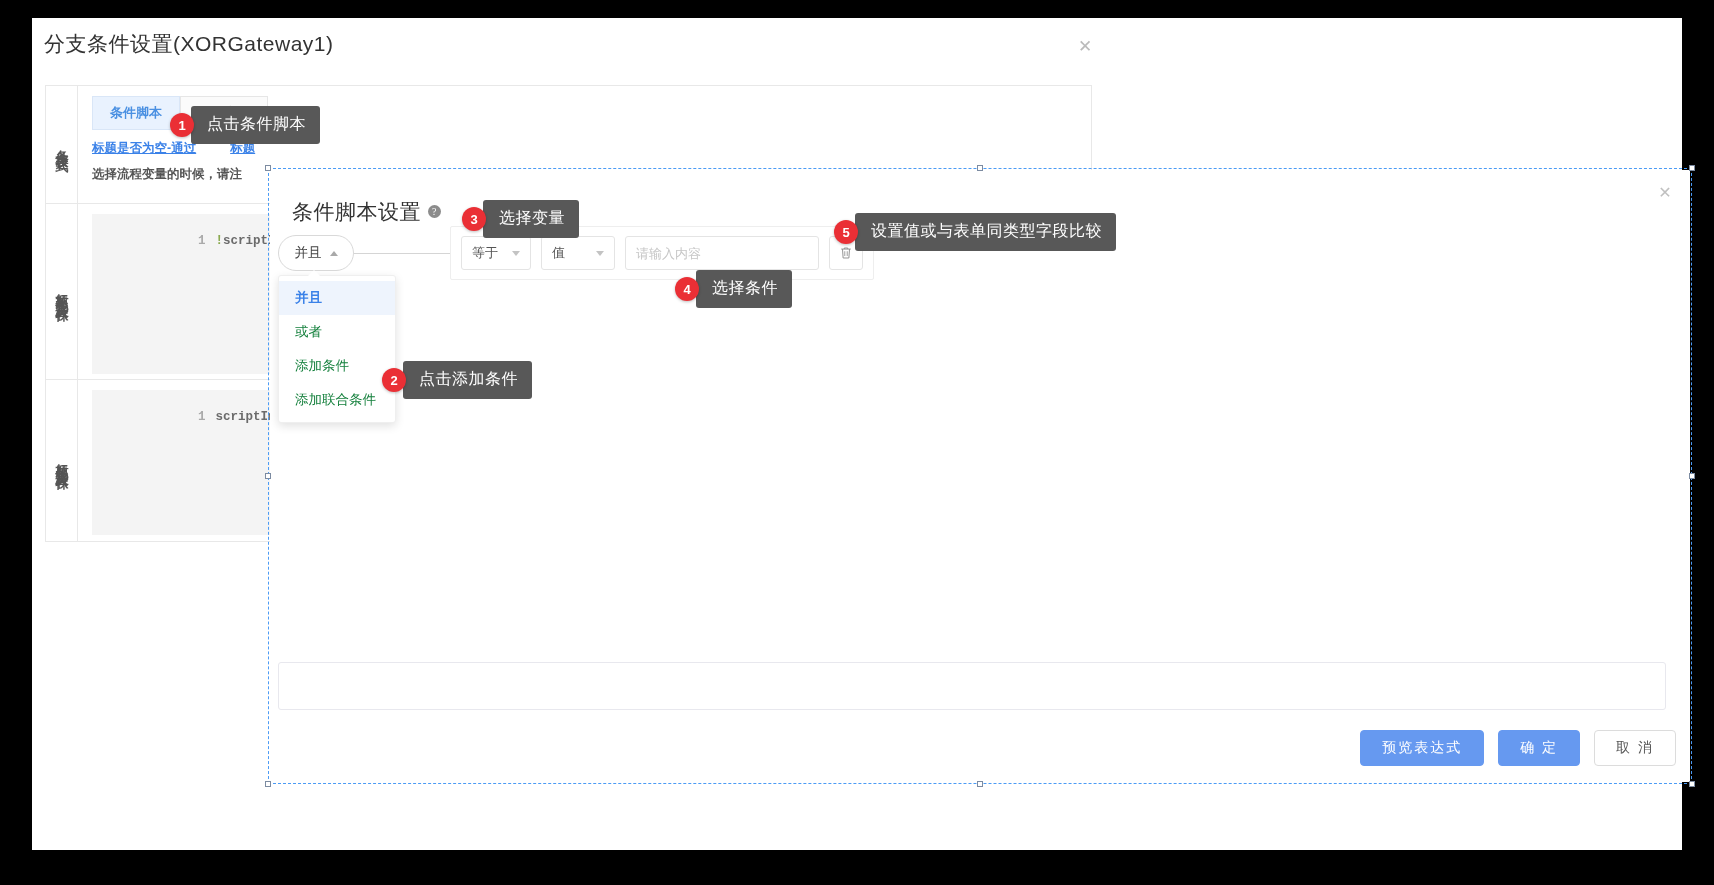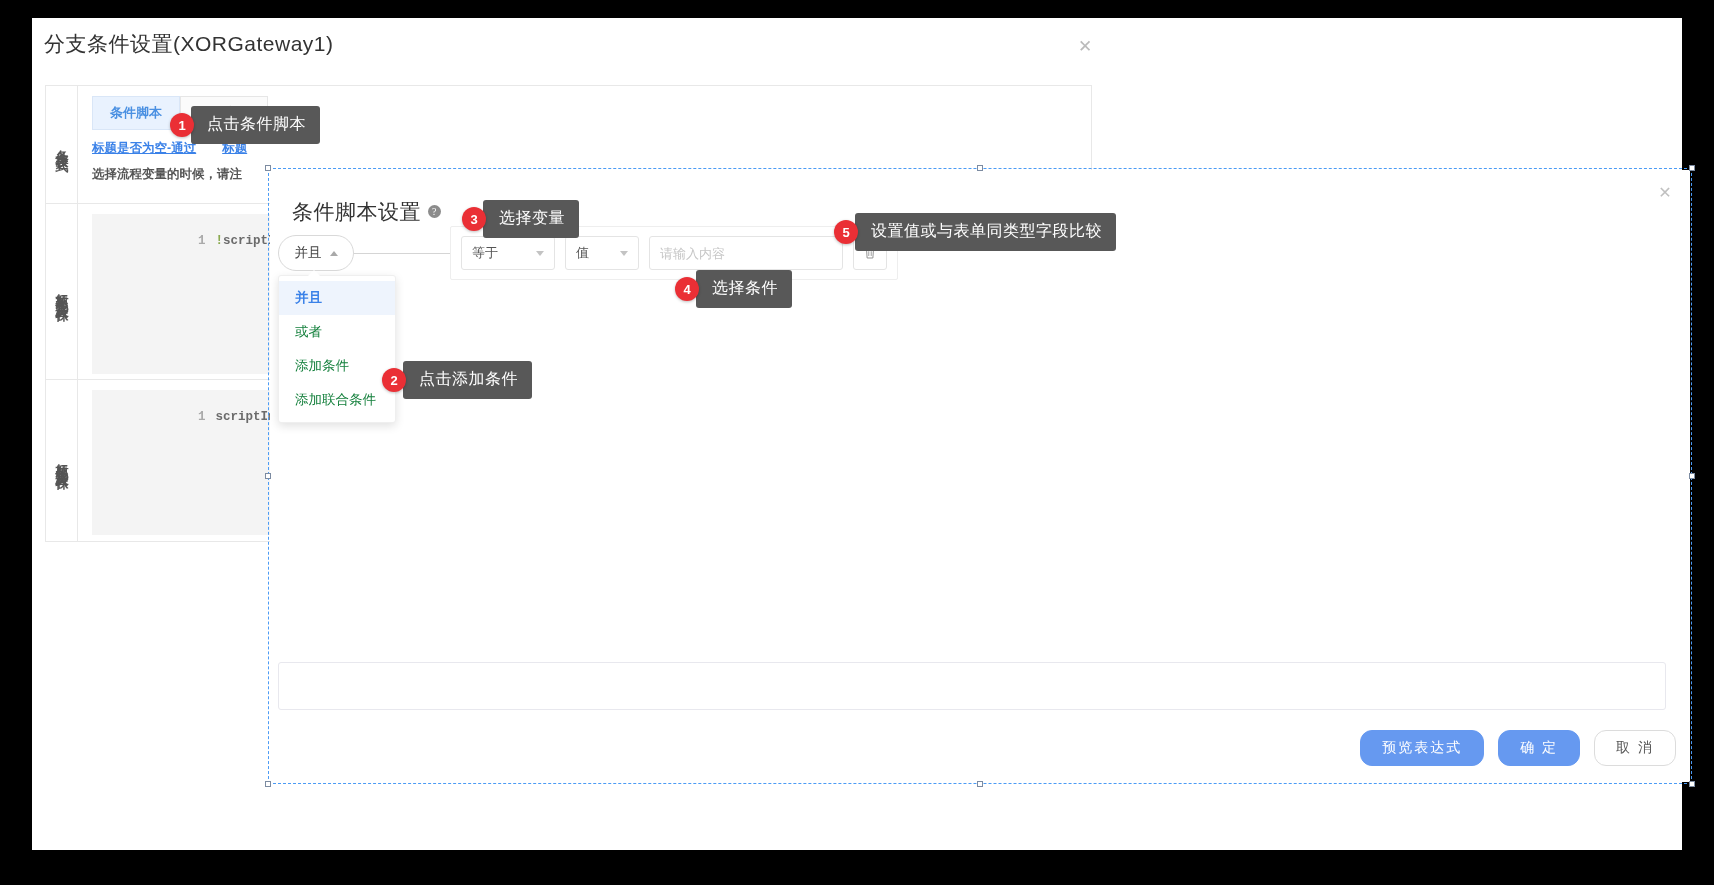--- a/index.html
+++ b/index.html
@@ -83,21 +83,21 @@
     background: #e9f2fe;
     color: #4a90e2;
     cursor: pointer;
   }
   .tab.inactive {
     background: #fbfbfb;
     border-color: #e6e6e6;
     color: #555;
   }
   .quicklinks {
-    display: flex; gap: 26px;
+    display: flex; gap: 34px;
     font-size: 12.5px; color: #3b82e8;
     margin-bottom: 9px;
   }
   .quicklinks span { cursor: pointer; text-decoration: underline; }
   .hint { font-size: 12.5px; color: #555; }
 
   
   .codebox {
     background: #f4f4f4;
     height: 160px;
@@ -212,21 +212,21 @@
     display: flex; align-items: center;
     padding: 0 10px;
     font-size: 13px;
     background: #fff;
     cursor: pointer;
   }
   .select .val { flex: 1; }
   .select .ph { color: #c6c6c6; }
   .select .txt { color: #555; }
   .sel-var  { width: 200px; }
-  .sel-op   { width: 94px; }
+  .sel-op   { width: 70px; }
   .sel-type { width: 74px; }
   .input-val {
     width: 194px; height: 34px;
     border: 1px solid #e4e4e4;
     border-radius: 3px;
     padding: 0 10px;
     font-size: 13px;
     color: #555;
     background: #fff;
     outline: none;
@@ -286,21 +286,21 @@
     background: #fff;
   }
   #footer {
     position: absolute;
     right: 14px; bottom: 16px;
     display: flex; gap: 14px;
   }
   .btn {
     height: 36px;
     padding: 0 21px;
-    border-radius: 12px;
+    border-radius: 4px;
     font-size: 14px;
     display: flex; align-items: center; justify-content: center;
     cursor: pointer;
     letter-spacing: 2px;
   }
   .btn-primary { background: #6699f0; color: #fff; border: 1px solid #6699f0; }
   .btn-default { background: #fff; color: #555; border: 1px solid #dcdcdc; }
 
   
   .callout {

